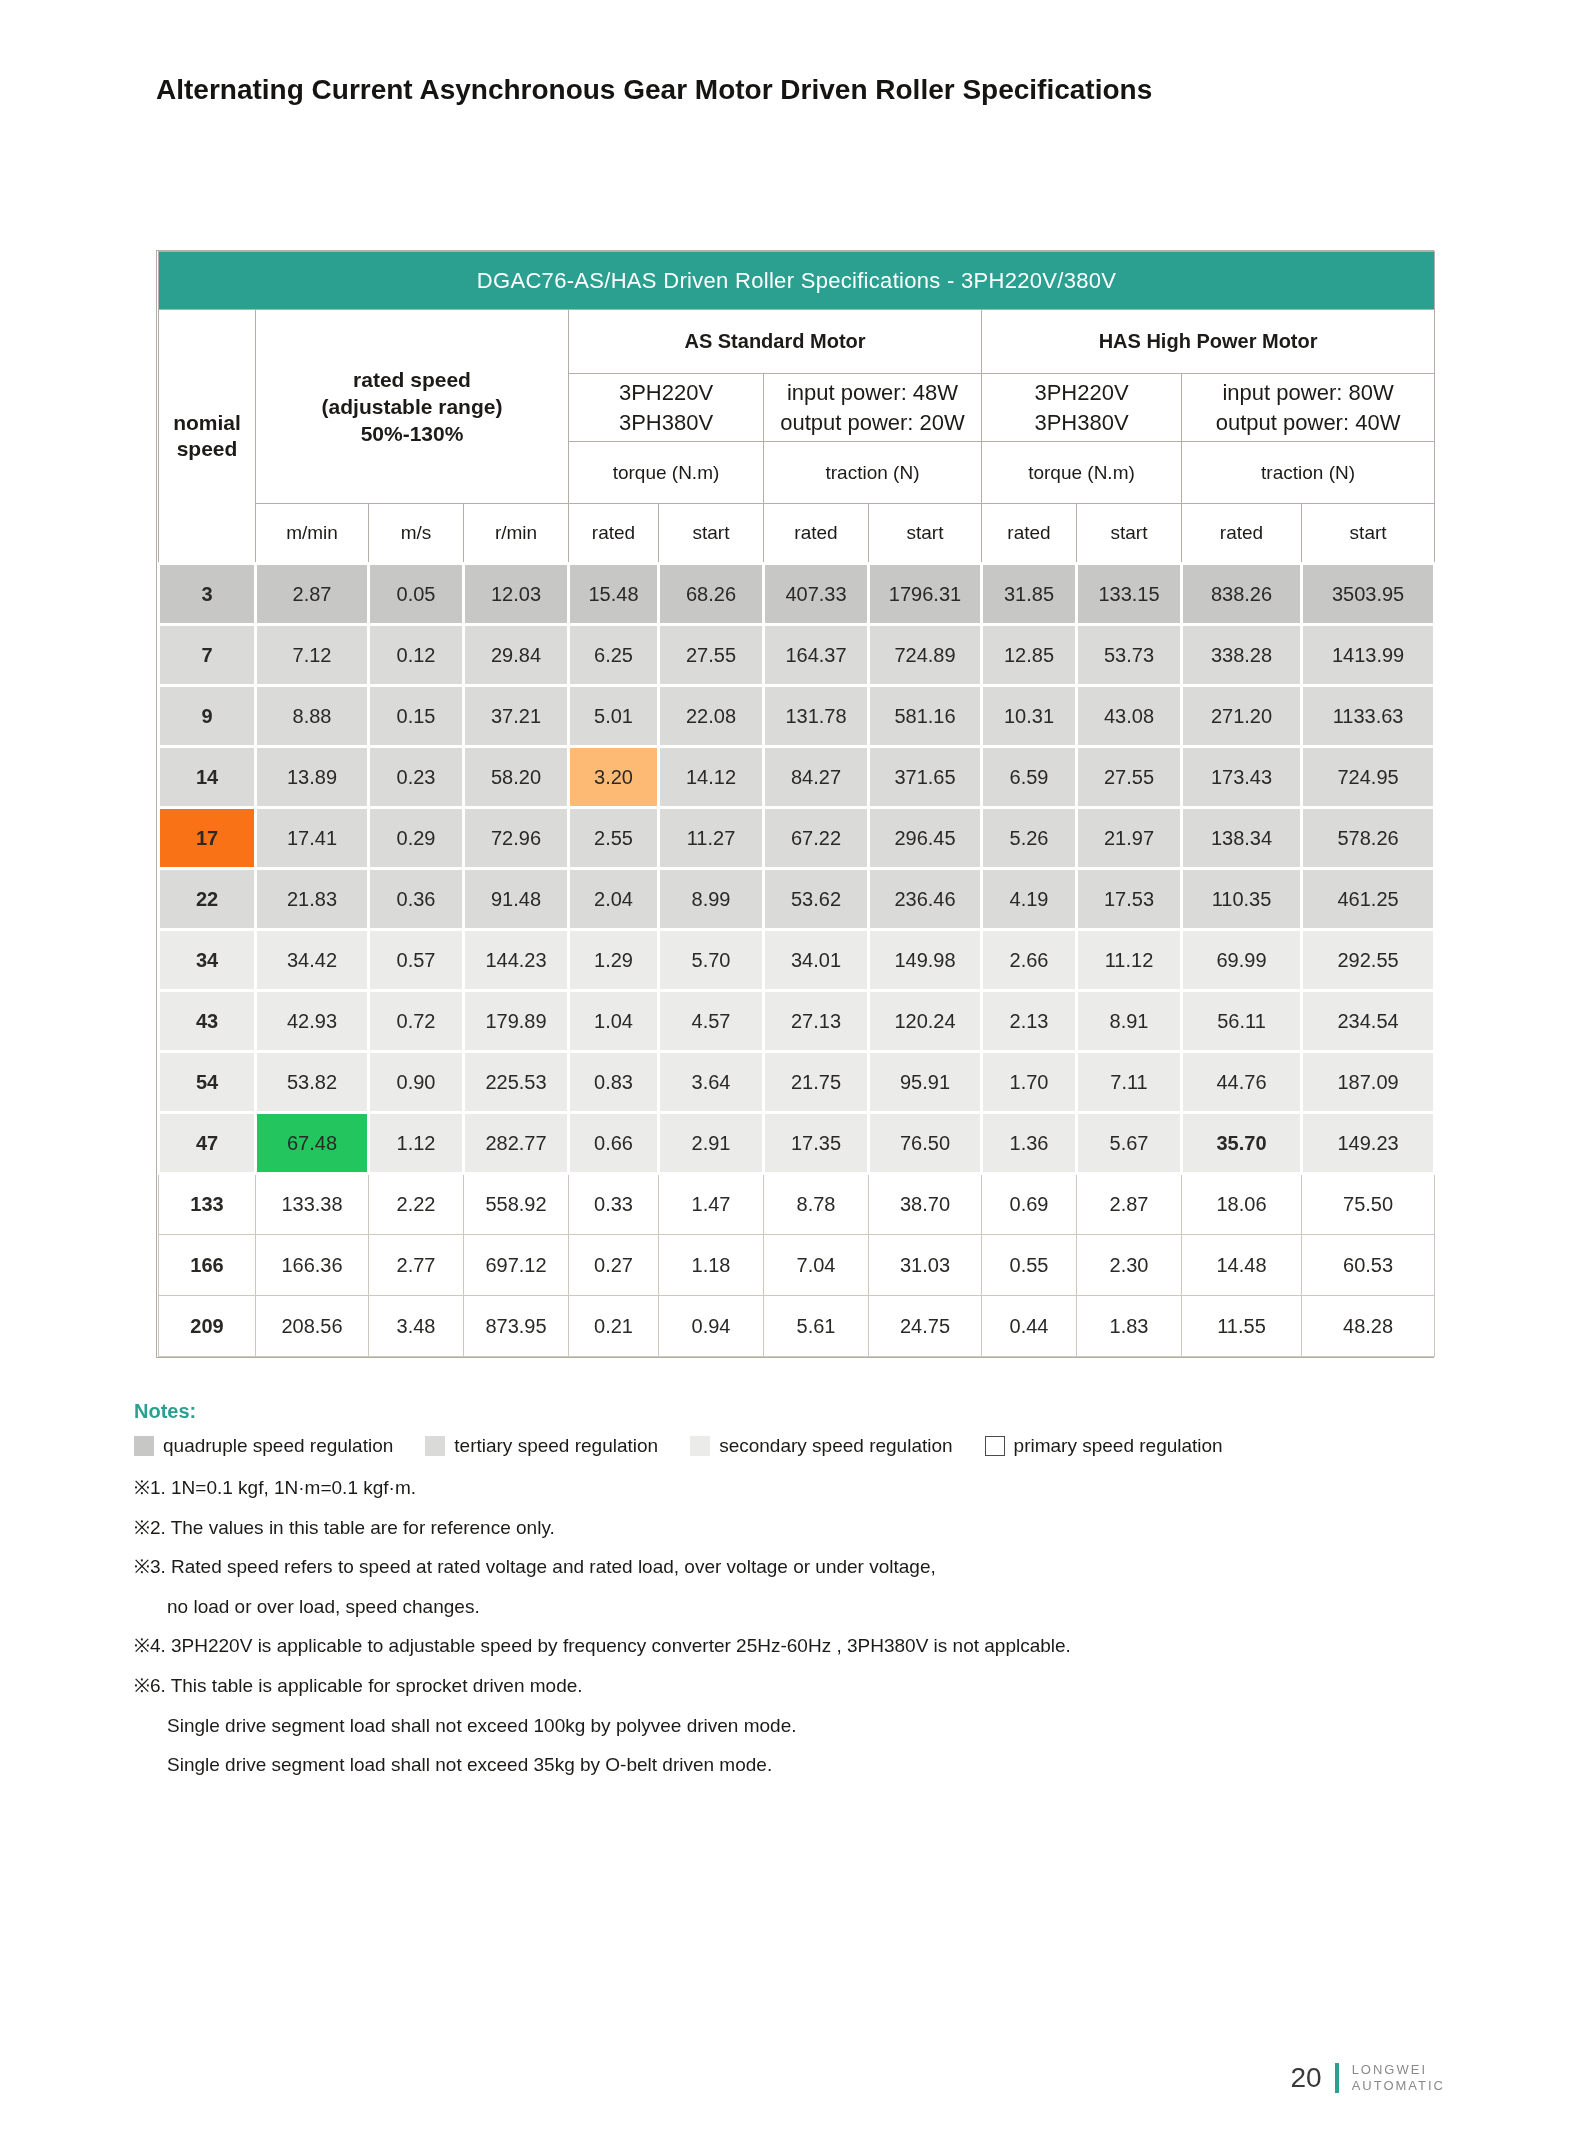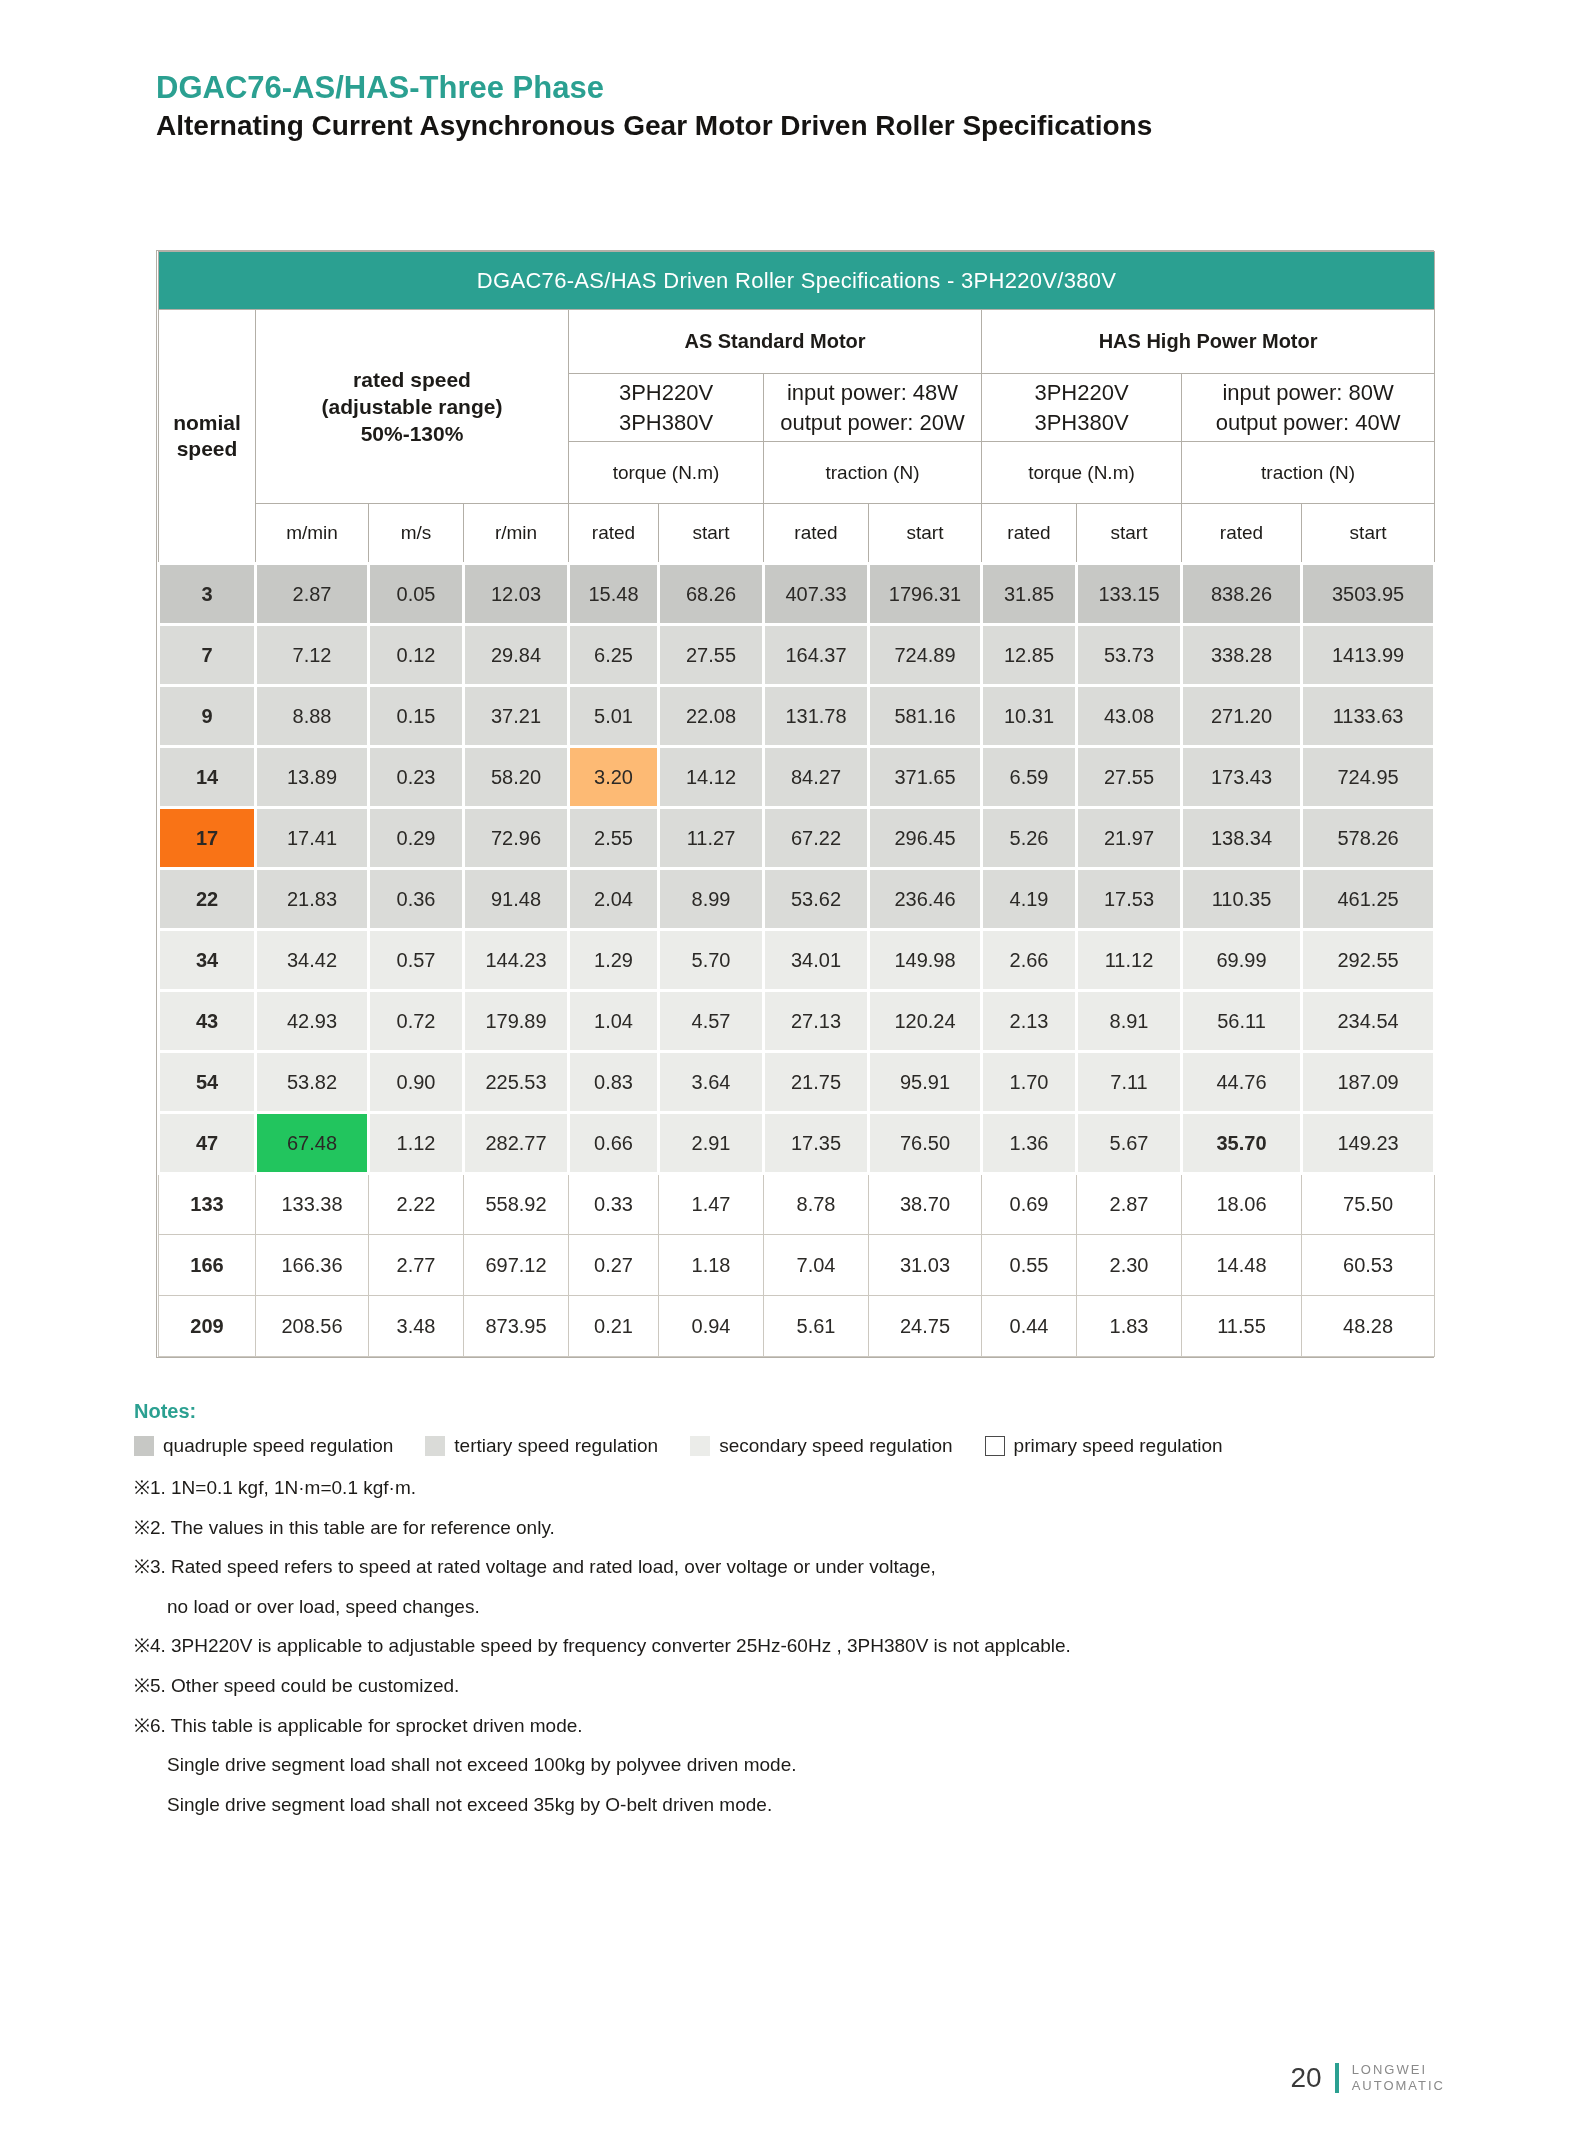--- a/index.html
+++ b/index.html
@@ -56,21 +56,20 @@
   
   .page-footer { position:absolute; right:142px; top:2062px; display:flex; align-items:center; gap:13px; }
   .page-num { font-size:28px; color:#3a3a3a; }
   .footer-divider { width:4px; height:30px; background:#2ba091; }
   .brand { font-size:13px; color:#8a8a8a; letter-spacing:2px; line-height:1.25; }
 </style>
 </head>
 <body>
 
 <div class="header-block">
-  <div class="doc-title">DGAC76-AS/HAS-Three Phase</div>
   <div class="doc-subtitle">Alternating Current Asynchronous Gear Motor Driven Roller Specifications</div>
 </div>
 
 <div class="table-wrap">
   <table class="spec">
     <colgroup>
       <col style="width:97px">
         <col style="width:113px">
         <col style="width:95px">
         <col style="width:105px">
@@ -344,21 +343,20 @@
         <span class="swatch outlined" style="background: rgb(255, 255, 255);"></span>
         <span>primary speed regulation</span>
       </span>
     </div>
   <div>
       <p class="note-line">※1. 1N=0.1 kgf, 1N·m=0.1 kgf·m.</p>
       <p class="note-line">※2. The values in this table are for reference only.</p>
       <p class="note-line">※3. Rated speed refers to speed at rated voltage and rated load, over voltage or under voltage,</p>
       <p class="note-line indent">no load or over load, speed changes.</p>
       <p class="note-line">※4. 3PH220V is applicable to adjustable speed by frequency converter 25Hz-60Hz , 3PH380V is not applcable.</p>
-      <p class="note-line">※5. Other speed could be customized.</p>
       <p class="note-line">※6. This table is applicable for sprocket driven mode.</p>
       <p class="note-line indent">Single drive segment load shall not exceed 100kg by polyvee driven mode.</p>
       <p class="note-line indent">Single drive segment load shall not exceed 35kg by O-belt driven mode.</p>
     </div>
 </div>
 
 <div class="page-footer">
   <span class="page-num">20</span>
   <span class="footer-divider"></span>
   <span class="brand">

